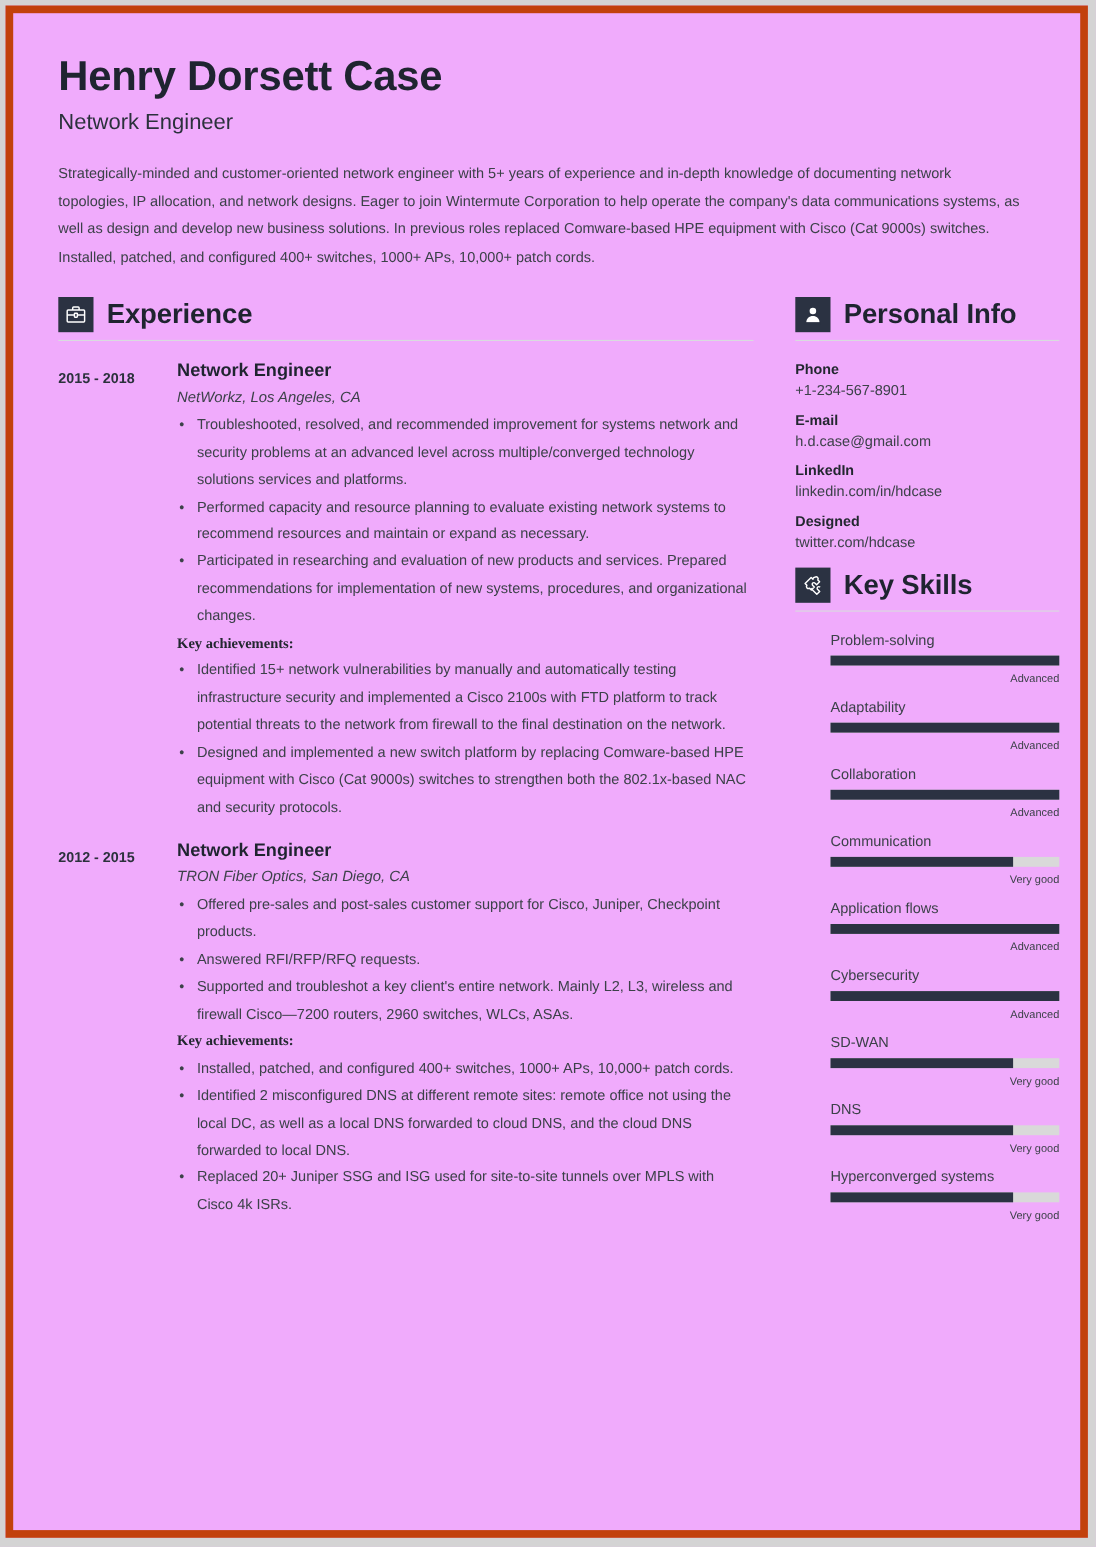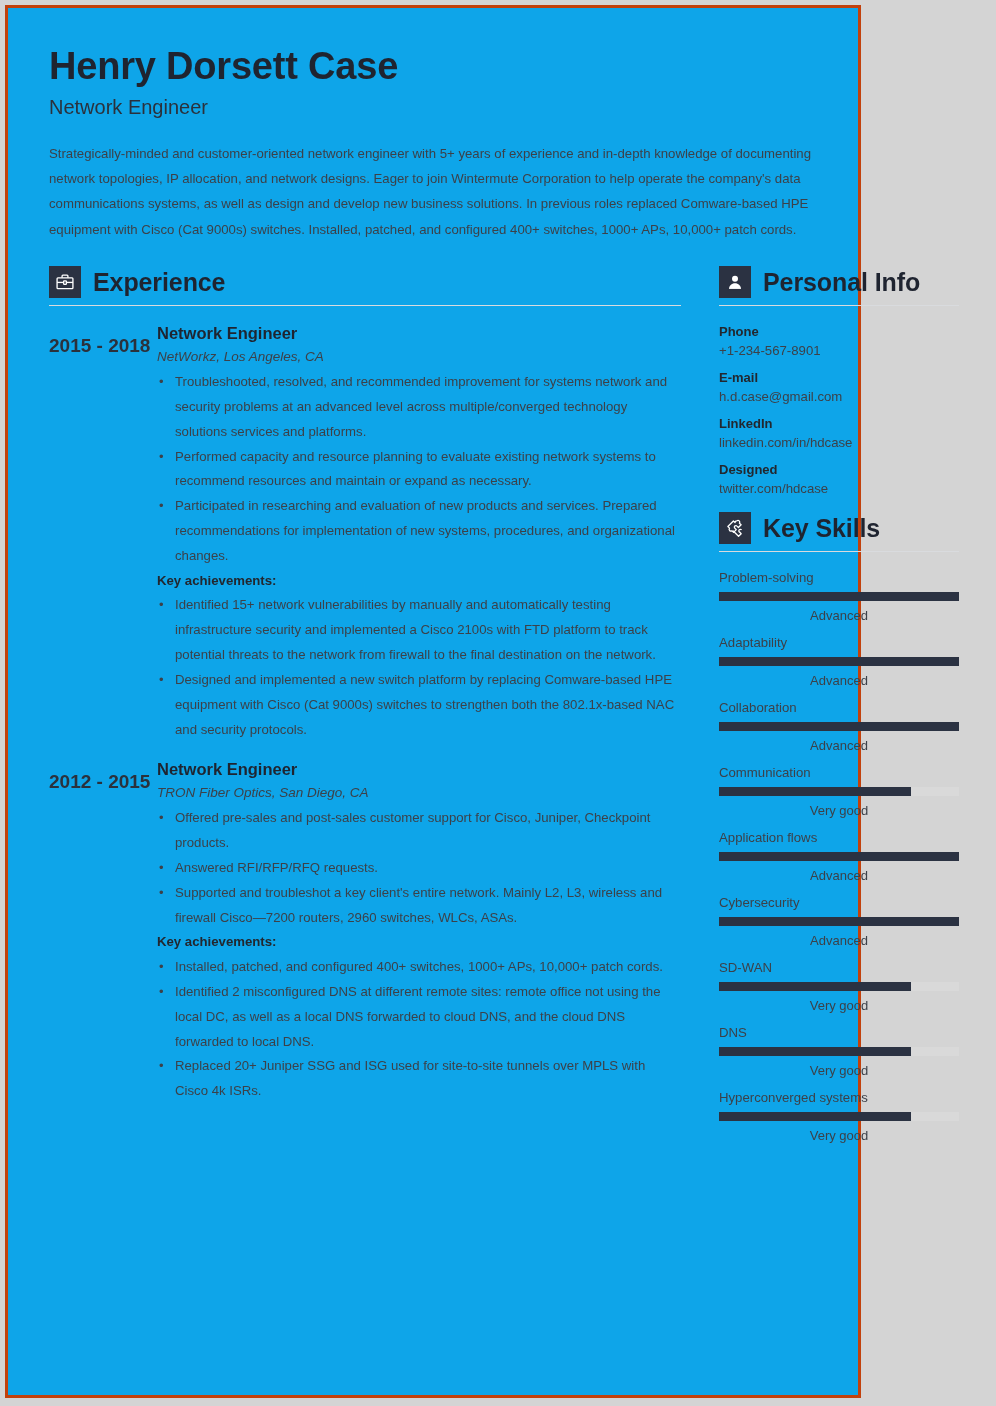--- a/index.html
+++ b/index.html
@@ -12,24 +12,24 @@
     position: relative;
     width: 996px;
     height: 1406px;
     background: #d4d4d4;
     overflow: hidden;
   }
   .sheet {
     position: absolute;
     left: 5px;
     top: 5px;
-    width: 856px;
+    width: 984px;
     height: 1393px;
-    background: #0ea5e9;
-    border: 3px solid #c2410c;
+    background: #f0abfc;
+    border: 7px solid #c2410c;
     padding: 38px 41px 0 41px;
   }
 
   
   .name {
     font-size: 38px;
     font-weight: bold;
     color: #1f2430;
     letter-spacing: -0.2px;
     line-height: 1.1;
@@ -77,21 +77,21 @@
   .sec-rule {
     height: 1px;
     background: #d9dbde;
     margin-bottom: 18px;
   }
 
   
   .job { display: flex; margin-bottom: 4px; }
   .job-dates {
     width: 108px; flex: 0 0 108px;
-    font-size: 19px;
+    font-size: 13px;
     font-weight: bold;
     color: #2b313c;
     line-height: 1.95;
     padding-top: 3px;
   }
   .job-body { flex: 1 1 auto; }
   .job-role {
     font-size: 16.5px;
     font-weight: bold;
     color: #1f2430;
@@ -123,60 +123,61 @@
     top: 0;
     color: #3c4149;
     font-size: 13px;
   }
   .ka {
     font-size: 13.2px;
     font-weight: bold;
     color: #22272f;
     line-height: 1.88;
     margin: 0;
+    font-family: Liberation Serif, serif;
   }
   .job-gap { height: 14px; }
 
   
   .pi-item { margin-bottom: 12px; }
   .pi-label {
     font-size: 13px;
     font-weight: bold;
     color: #22272f;
     margin: 5px 0 4px 0;
   }
   .pi-value {
     font-size: 13.2px;
     color: #3c4149;
     margin: 0;
   }
 
   
   .skills-head { margin-top: 16px; }
-  .skill { margin-bottom: 12px; }
+  .skill { margin-bottom: 12px; margin-left: 32px; }
   .skill-name {
     font-size: 13.2px;
     color: #3c4149;
     margin: 0 0 7px 0;
   }
   .skill-track {
     position: relative;
     height: 9px;
     width: 100%;
     background: #d9d9d9;
   }
   .skill-fill {
     position: absolute;
     left: 0; top: 0; bottom: 0;
     background: #2b3242;
   }
   .skill-level {
-    font-size: 13px;
-    color: #3c4149;
-    text-align: center;
+    font-size: 10px;
+    color: #3c4149;
+    text-align: right;
     margin: 7px 0 0 0;
   }
 </style>
 </head>
 <body>
 
 <div id="page">
   <div class="sheet">
 
     <h1 class="name">Henry Dorsett Case</h1>

